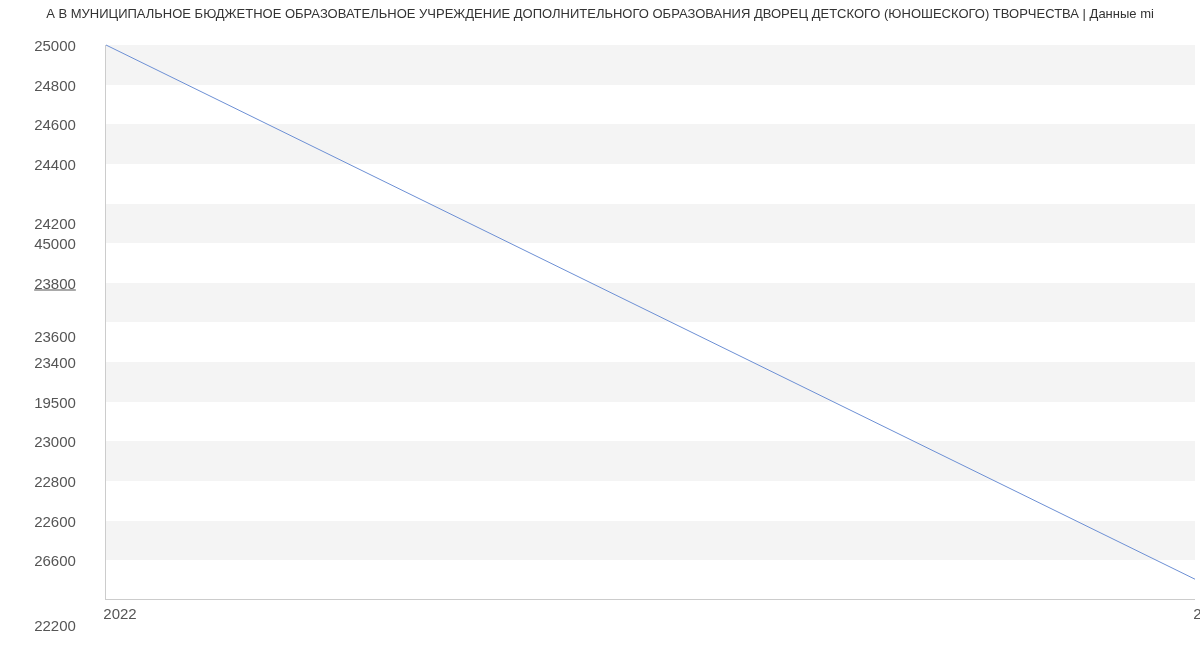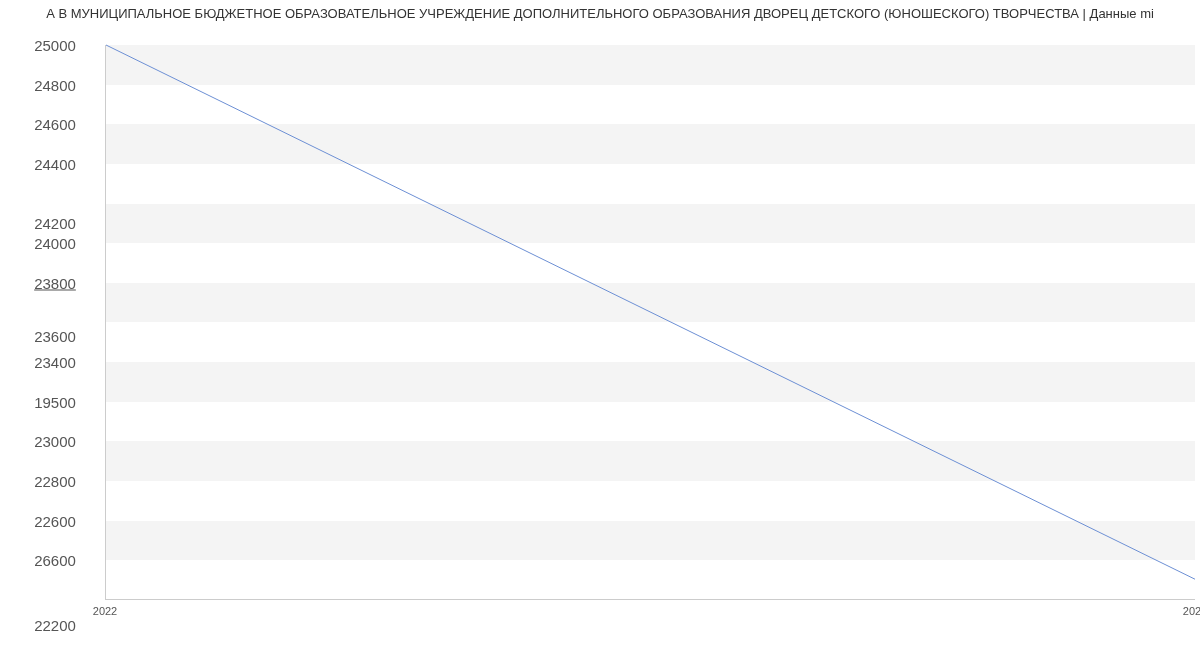--- a/index.html
+++ b/index.html
@@ -46,23 +46,24 @@
       right: 1100px;
       width: 90px;
       text-align: center;
       font-size: 15px;
       color: #555;
       transform: translateY(-50%);
     }
     .x-tick-label {
       position: absolute;
       top: 605px;
-      font-size: 11px;
+      font-size: 15px;
       color: #555;
       transform: translateX(-50%);
+      margin-left: 15px;
     }
     svg.data-line {
       position: absolute;
       left: 0;
       top: 0;
       width: 100%;
       height: 100%;
       overflow: visible;
     }
   </style>
@@ -86,21 +87,21 @@
   </div>
 <div class="y-tick-label" style="top: 600px; margin-top: 25px;">22200</div>
     <div class="y-tick-label" style="top: 560.357px;">26600</div>
     <div class="y-tick-label" style="top: 520.714px;">22600</div>
     <div class="y-tick-label" style="top: 481.071px;">22800</div>
     <div class="y-tick-label" style="top: 441.429px;">23000</div>
     <div class="y-tick-label" style="top: 401.786px;">19500</div>
     <div class="y-tick-label" style="top: 362.143px;">23400</div>
     <div class="y-tick-label" style="top: 336px;">23600</div>
     <div class="y-tick-label" style="top: 282.857px; text-decoration: underline;">23800</div>
-    <div class="y-tick-label" style="top: 243.214px;">24000</div>
+    <div class="y-tick-label" style="top: 243.214px;">45000</div>
     <div class="y-tick-label" style="top: 203.571px; margin-top: 19px;">24200</div>
     <div class="y-tick-label" style="top: 163.929px;">24400</div>
     <div class="y-tick-label" style="top: 124.286px;">24600</div>
     <div class="y-tick-label" style="top: 84.6429px;">24800</div>
     <div class="y-tick-label" style="top: 45px;">25000</div>
     <div class="x-tick-label" style="left: 105px;">2022</div>
     <div class="x-tick-label" style="left: 1195px;">2024</div>
   </div>
 
 </body></html>

